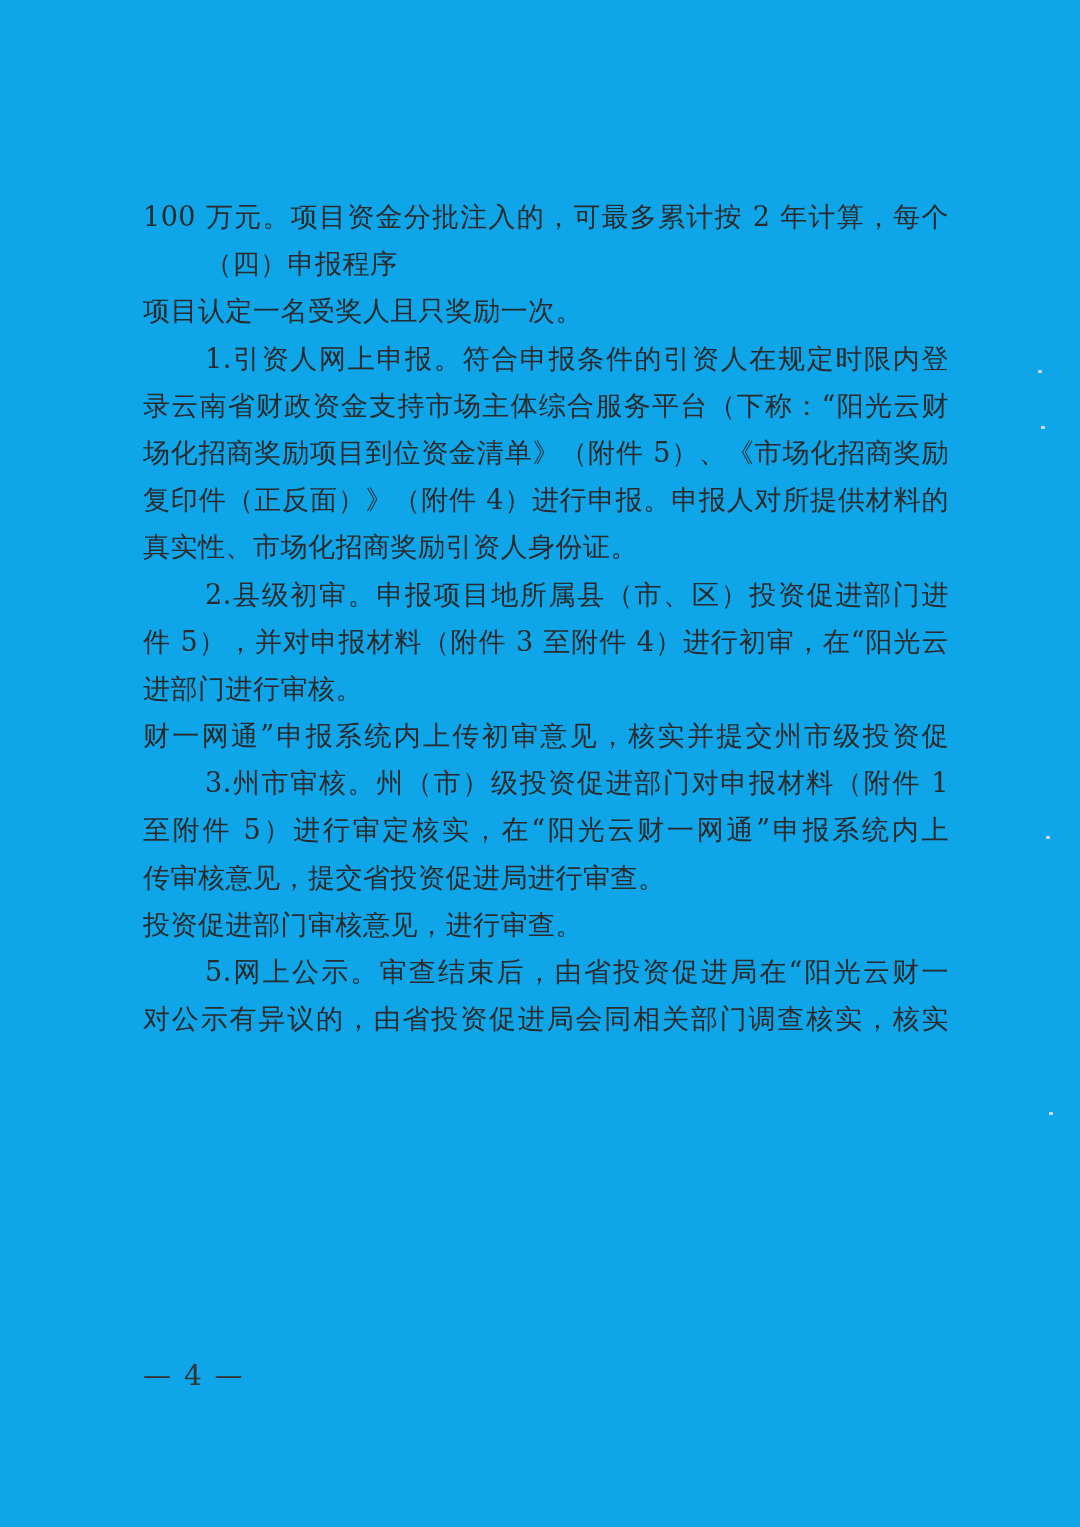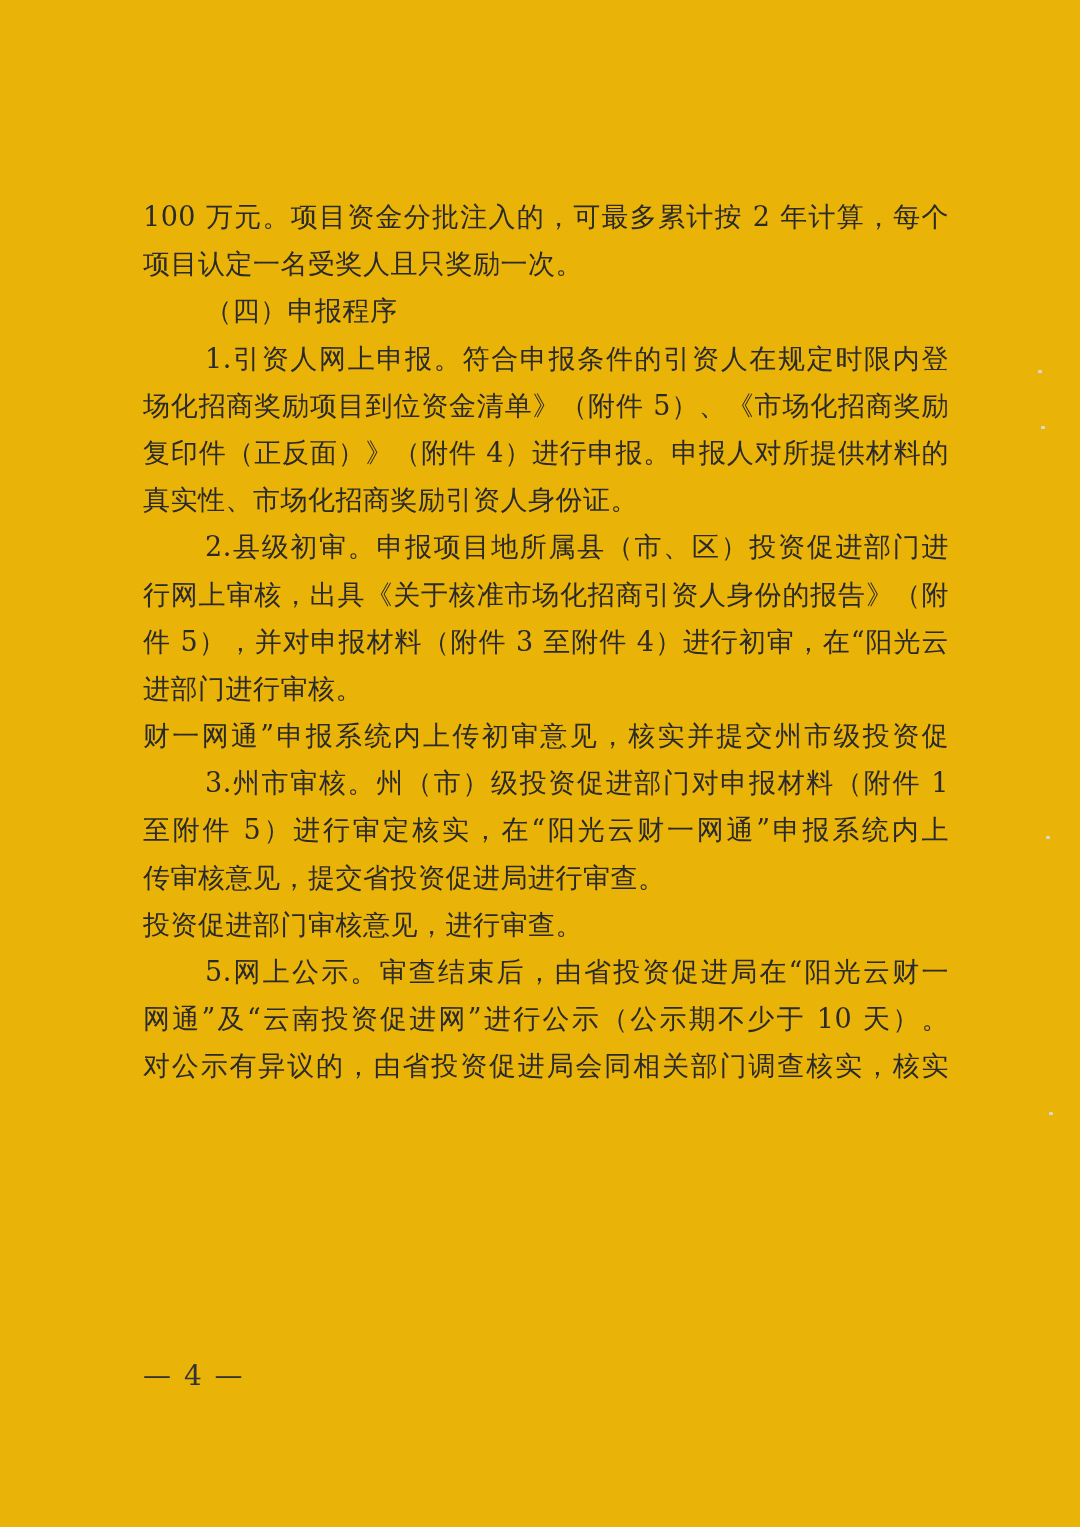--- a/index.html
+++ b/index.html
@@ -12,21 +12,21 @@
       height: 1527px;
       position: relative;
       overflow: hidden;
       font-family: "DejaVu Serif", "Liberation Serif", serif;
       color: #2a2a2a;
     }
     .page {
       position: absolute;
       left: 0; top: 0;
       width: 1080px; height: 1527px;
-      background: #eab308;
+      background: #0ea5e9;
     }
     .body-text {
       position: absolute;
       left: 143px;
       top: 193px;
       width: 806px;
     }
     .line {
       height: 47.2px;
       line-height: 47.2px;
@@ -59,37 +59,36 @@
       border-radius: 1px;
     }
   </style>
 </head>
 <body>
 
 <div class="page">
 
   <div class="body-text">
     <div class="line">100 万元。项目资金分批注入的，可最多累计按 2 年计算，每个</div>
+    <div class="line indent last">（四）申报程序</div>
     <div class="line last">项目认定一名受奖人且只奖励一次。</div>
-    <div class="line indent last">（四）申报程序</div>
     <div class="line indent">1.引资人网上申报。符合申报条件的引资人在规定时限内登</div>
+    <div class="line">录云南省财政资金支持市场主体综合服务平台（下称：“阳光云财</div>
     <div class="line">场化招商奖励项目到位资金清单》（附件 5）、《市场化招商奖励</div>
     <div class="line">复印件（正反面）》（附件 4）进行申报。申报人对所提供材料的</div>
     <div class="line last">真实性、市场化招商奖励引资人身份证。</div>
     <div class="line indent">2.县级初审。申报项目地所属县（市、区）投资促进部门进</div>
-    <div class="line">行网上审核，出具《关于核准市场化招商引资人身份的报告》（附</div>
     <div class="line">件 5），并对申报材料（附件 3 至附件 4）进行初审，在“阳光云</div>
     <div class="line last">进部门进行审核。</div>
     <div class="line">财一网通”申报系统内上传初审意见，核实并提交州市级投资促</div>
     <div class="line indent">3.州市审核。州（市）级投资促进部门对申报材料（附件 1</div>
     <div class="line">至附件 5）进行审定核实，在“阳光云财一网通”申报系统内上</div>
     <div class="line last">传审核意见，提交省投资促进局进行审查。</div>
     <div class="line last">投资促进部门审核意见，进行审查。</div>
     <div class="line indent">5.网上公示。审查结束后，由省投资促进局在“阳光云财一</div>
-    <div class="line">网通”及“云南投资促进网”进行公示（公示期不少于 10 天）。</div>
     <div class="line">对公示有异议的，由省投资促进局会同相关部门调查核实，核实</div>
   </div>
 
   <div class="page-number">— 4 —</div>
 
   <div class="scan-mark" style="left:1038px; top:370px;"></div>
   <div class="scan-mark" style="left:1041px; top:426px;"></div>
   <div class="scan-mark" style="left:1046px; top:836px;"></div>
   <div class="scan-mark" style="left:1049px; top:1112px;"></div>
 </div>

